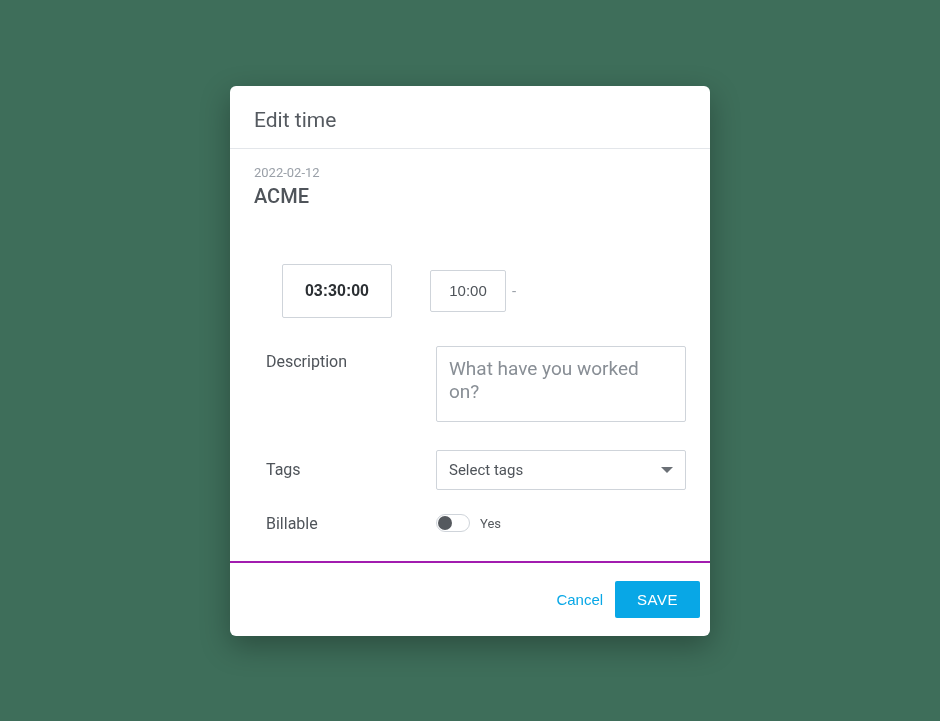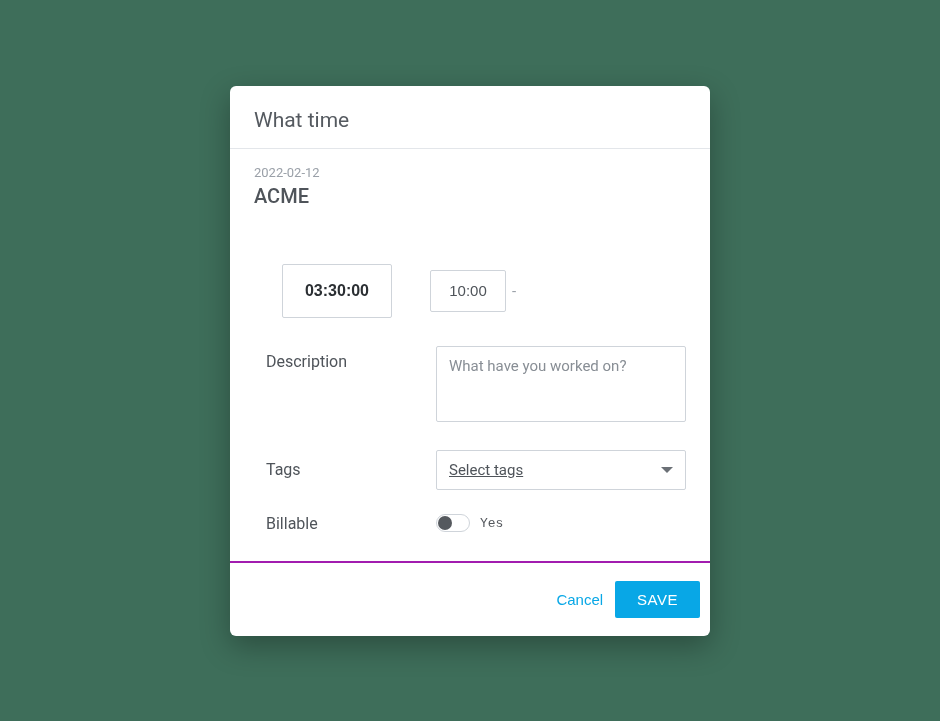--- a/index.html
+++ b/index.html
@@ -102,21 +102,21 @@
     }
     .form-control-area {
       flex: 1;
     }
     .description-input {
       width: 100%;
       height: 76px;
       border: 1px solid #cfd4da;
       border-radius: 2px;
       padding: 10px 12px;
-      font-size: 15px;
+      font-size: 19px;
       font-family: inherit;
       color: #4f545a;
       resize: none;
       outline: none;
     }
     .description-input::placeholder {
       color: #888e95;
     }
     .tags-select {
       width: 100%;
@@ -126,21 +126,20 @@
       padding: 0 12px;
       display: flex;
       align-items: center;
       justify-content: space-between;
       cursor: pointer;
       background: #fff;
     }
     .tags-placeholder {
       font-size: 15px;
       color: #4f545a;
-      text-decoration: underline;
     }
     .chevron-down {
       width: 0;
       height: 0;
       border-left: 6px solid transparent;
       border-right: 6px solid transparent;
       border-top: 6px solid #6b7076;
     }
     .billable-wrap {
       display: flex;
@@ -161,21 +160,20 @@
       height: 14px;
       border-radius: 50%;
       background: #55595e;
       position: absolute;
       top: 1px;
       left: 1px;
     }
     .toggle-label {
       font-size: 13px;
       color: #55595e;
-      font-family: Liberation Mono, monospace;
     }
     .dialog-footer {
       border-top: 2px solid #a21caf;
       padding: 18px 10px;
       display: flex;
       justify-content: flex-end;
       align-items: center;
       gap: 8px;
     }
     .btn-cancel {
@@ -196,21 +194,21 @@
       border-radius: 2px;
       cursor: pointer;
     }
   </style>
 </head>
 <body>
 
 <div class="dialog">
 
   <div class="dialog-header">
-    <h2 class="dialog-title">What time</h2>
+    <h2 class="dialog-title">Edit time</h2>
   </div>
 
   <div class="dialog-body">
 
     <div class="meta-date">2022-02-12</div>
     <div class="project-name">ACME</div>
 
     <div class="time-row">
       <input class="duration-input" type="text" value="03:30:00" style="">
       <div class="spacer-gap"></div>

